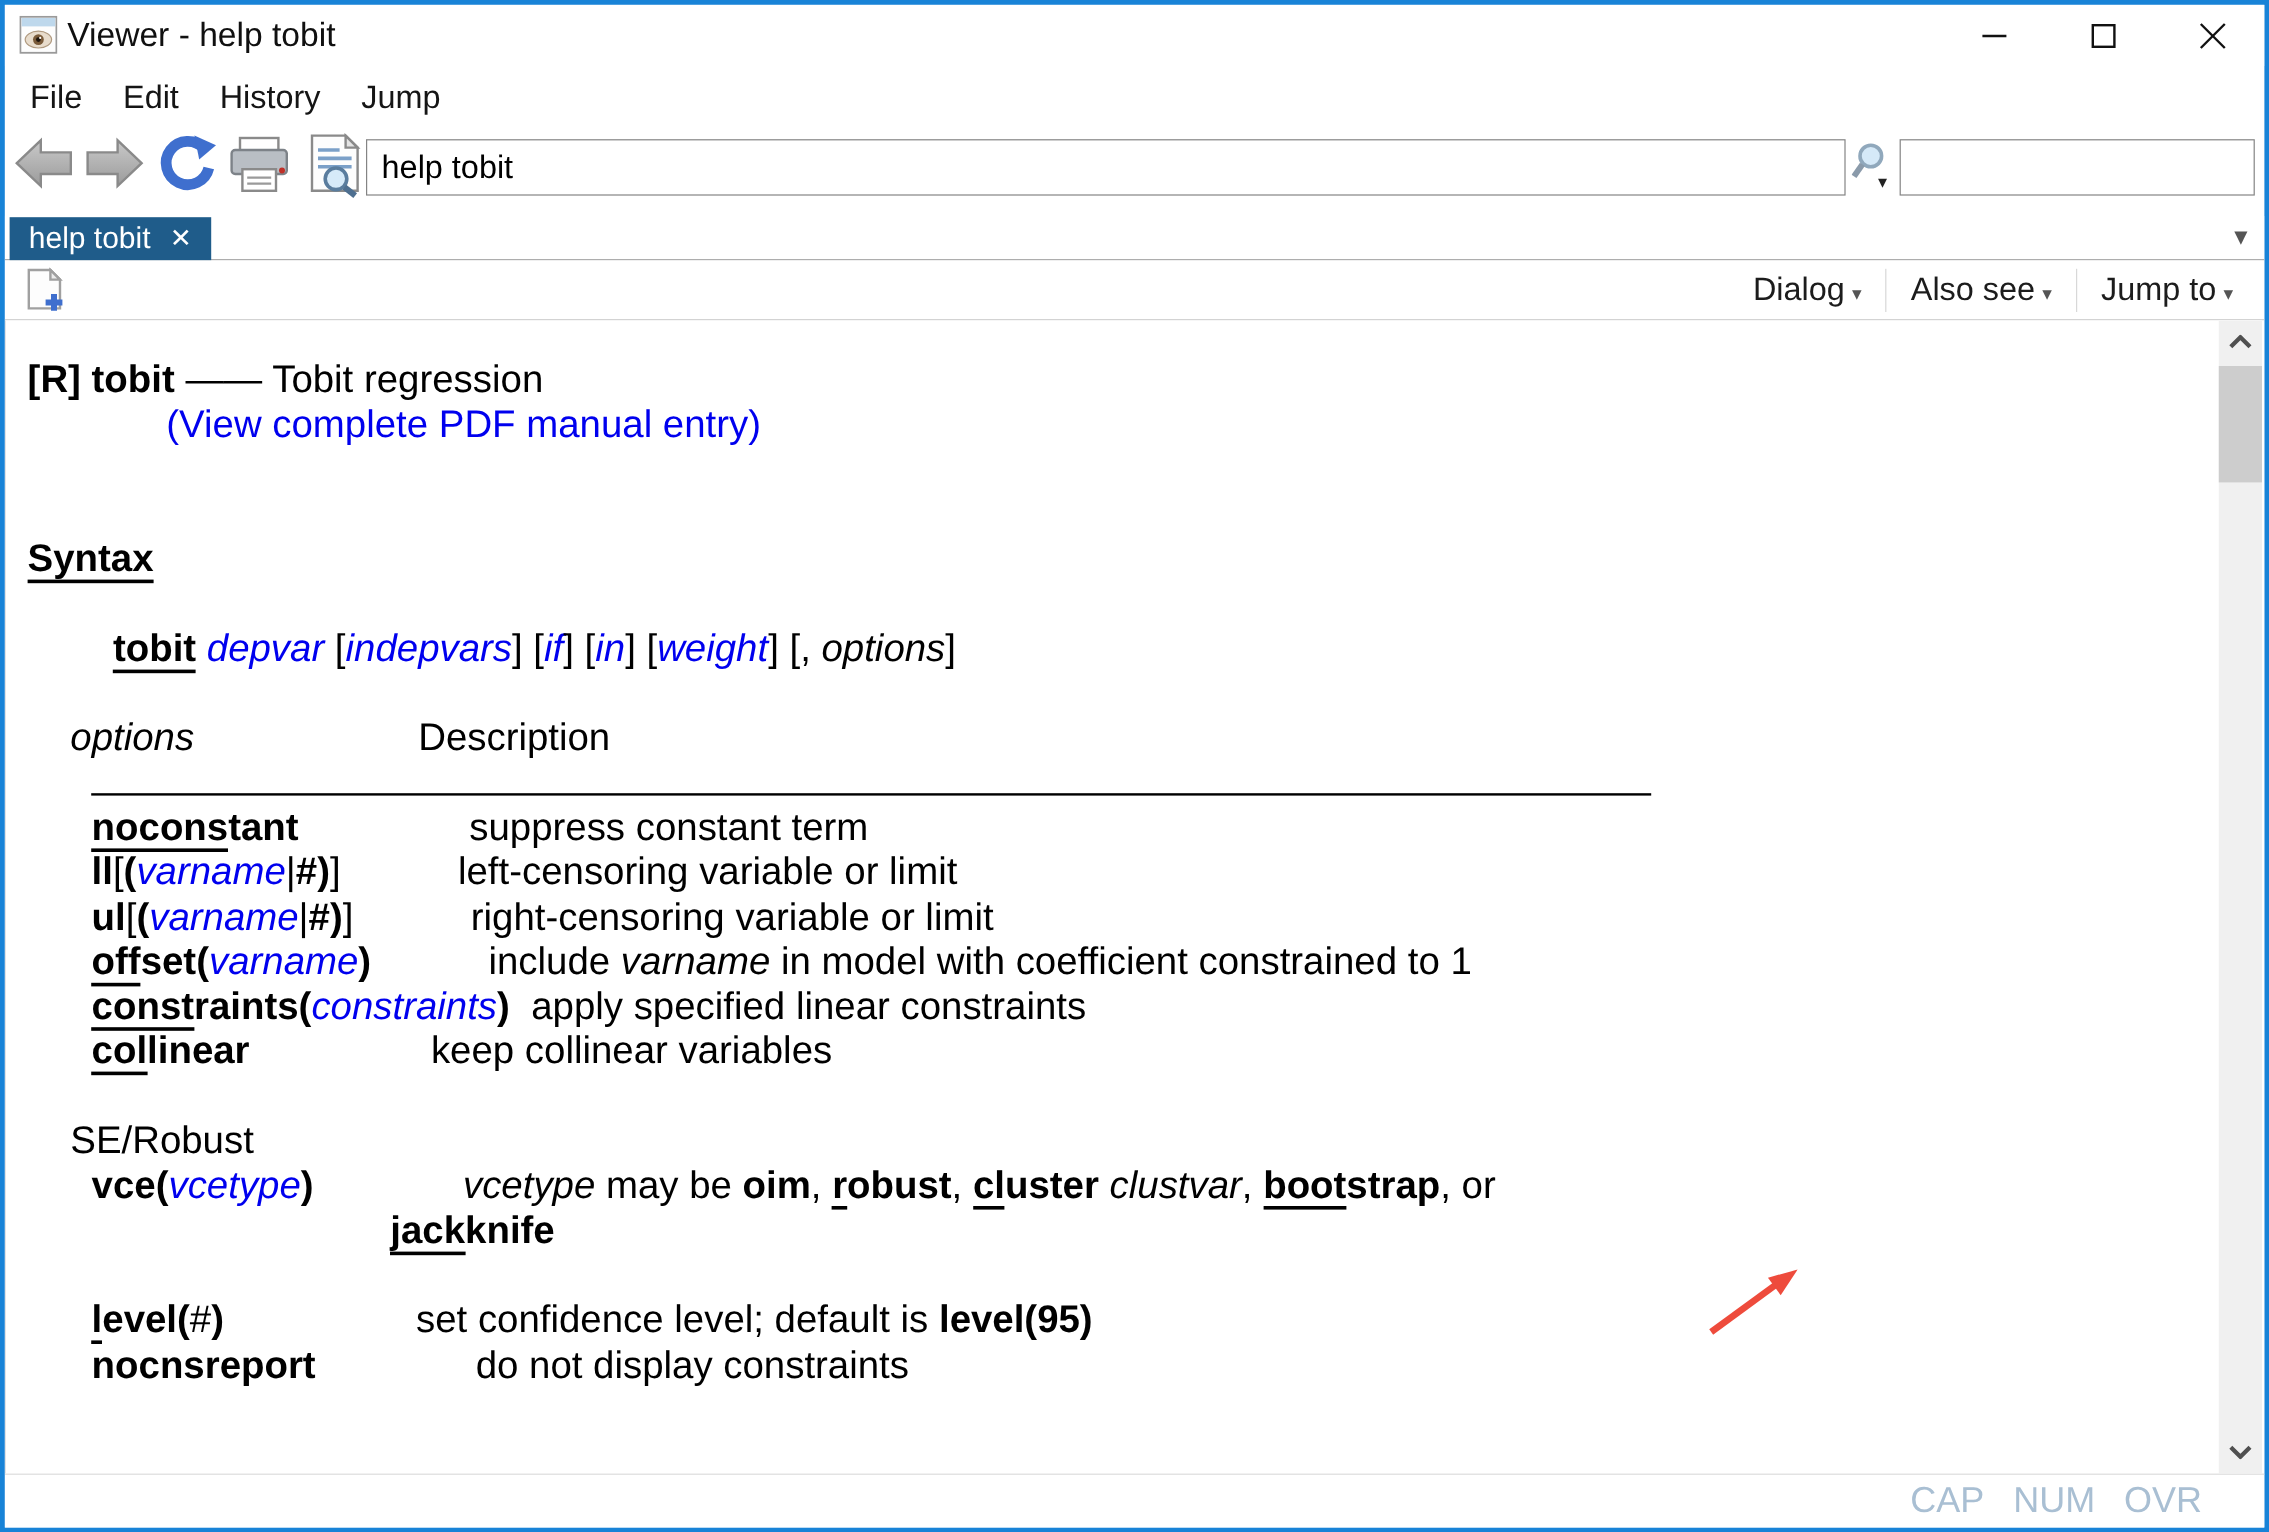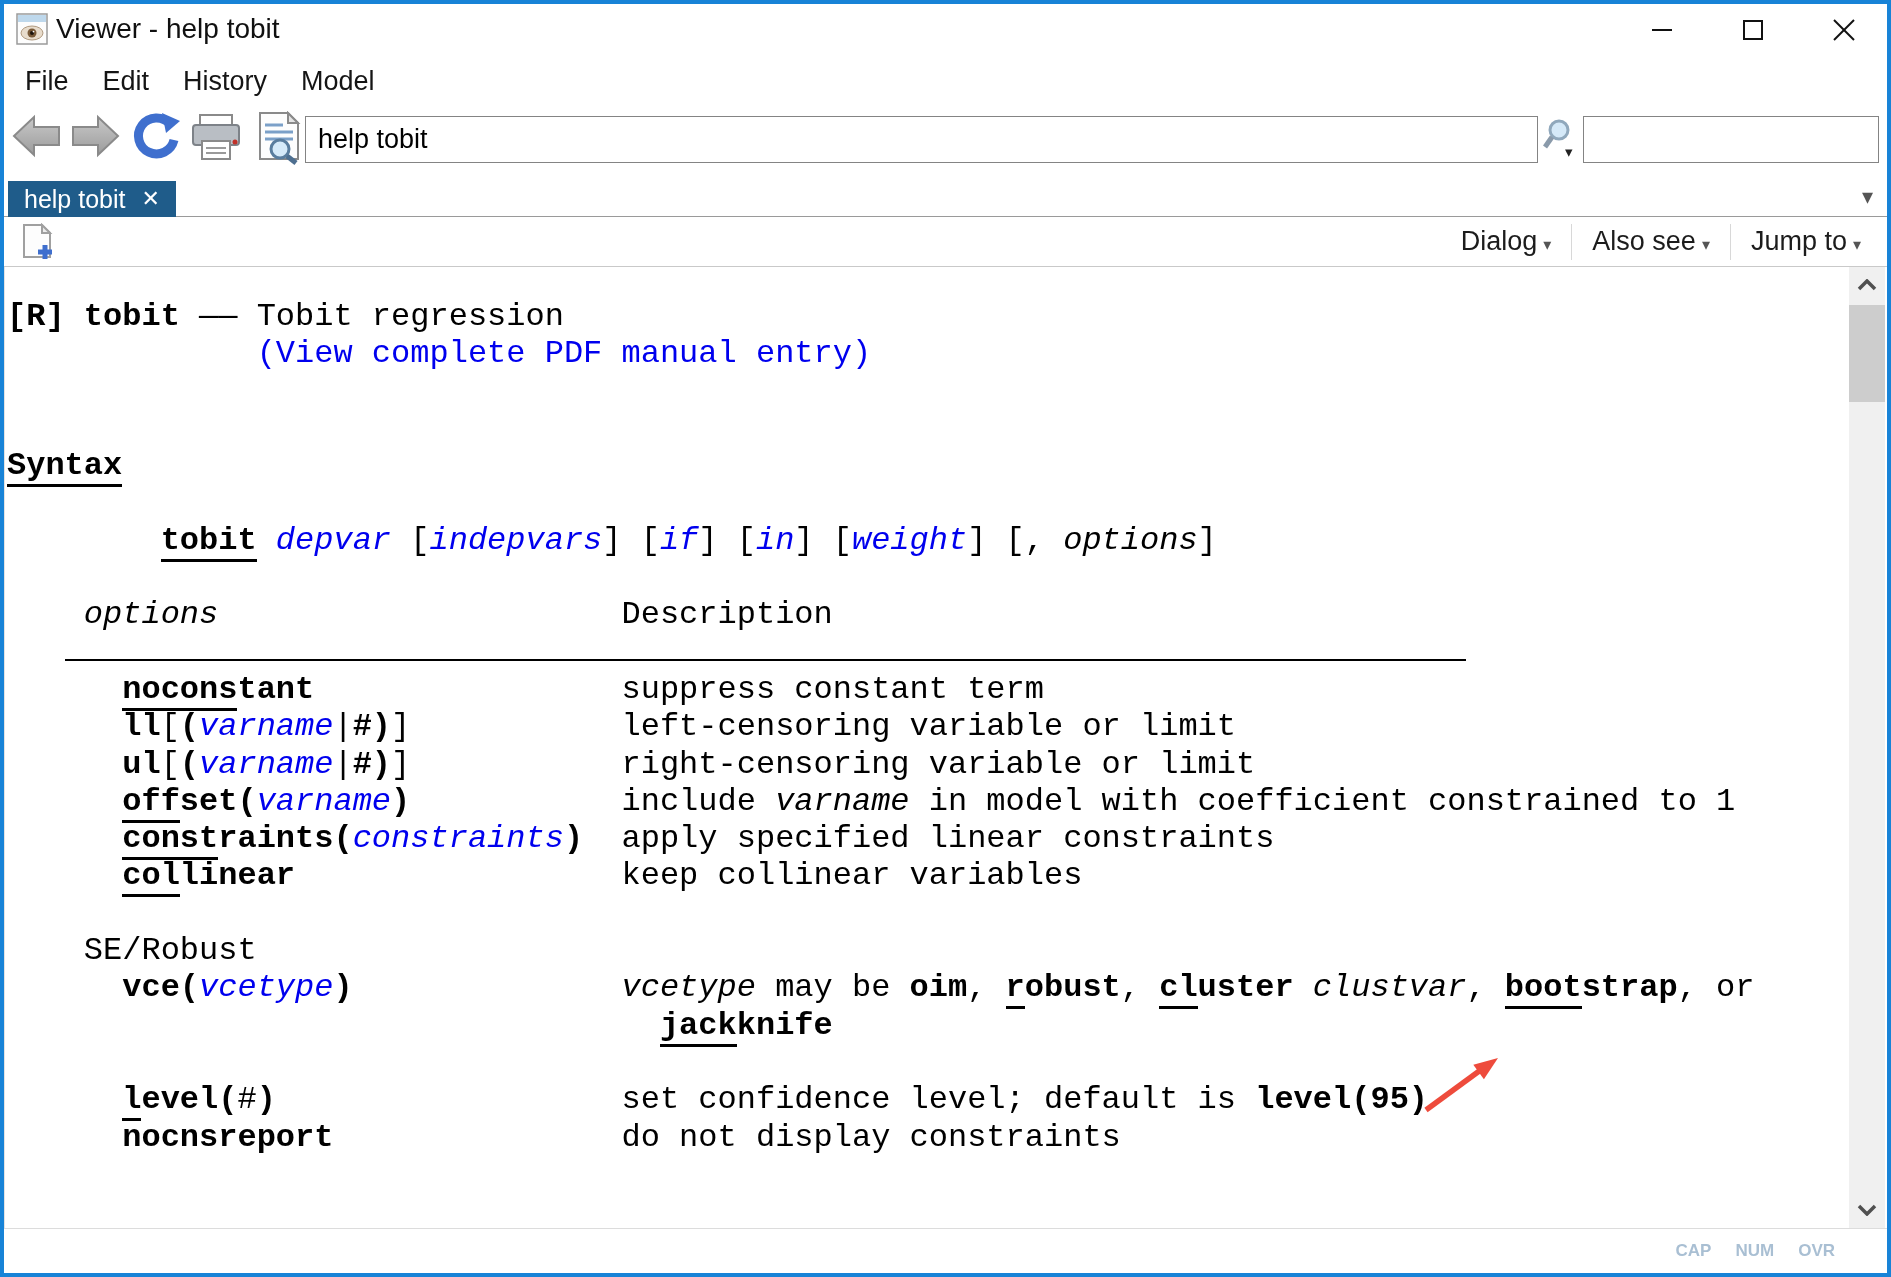--- a/index.html
+++ b/index.html
@@ -36,39 +36,39 @@
   
   .doctoolbar { position:absolute; left:0; top:213px; width:1883px; height:50px; border-bottom:1px solid #c9c9c9; background:#fff; }
   .newdoc { position:absolute; left:14px; top:6px; width:38px; height:38px; }
   .doc-actions { position:absolute; right:6px; top:0; height:49px; display:flex; align-items:center;justify-content:flex-end; }
   .doc-btn { font-size:27px; color:#1c1c1c; padding:6px 20px; white-space:nowrap; display:flex; align-items:center; }
   .doc-caret { font-size:16px; color:#555; margin-left:6px; margin-top:6px; }
   .doc-sep { width:1px; height:36px; background:#d8d8d8; }
 
   
   .contentwrap { position:absolute; left:0; top:263px; width:1883px; height:961px; background:#fff; border-left:1px solid #e3e3e3; overflow:hidden; }
-  .helptext { position:absolute; left:0; top:31px; width:1820px; padding-left:2px; font-family:Liberation Mono, monospace; font-size:32px; color:#000; }
+  .helptext { position:absolute; left:0; top:31px; width:1820px; padding-left:18px; font-family:Liberation Sans, sans-serif; font-size:32px; color:#000; }
   .hline { white-space:pre; height:37.3px; line-height:37.3px; }
   .sb { font-weight:bold; }
   .si { font-style:italic; }
   .sl { color:#0000ee; }
   .su { border-bottom:3px solid currentColor; }
   .hrule { display:inline-block; margin-left:3ch; width:73ch; height:21px; border-bottom:2px solid #000; }
 
   
   .scrollbar { position:absolute; right:2px; top:0; width:36px; height:961px; background:#f0f0f0; }
   .scroll-btn { position:absolute; left:0; width:36px; height:36px; display:flex; align-items:center; justify-content:center; }
   .scroll-up { top:0; } .scroll-down { bottom:0; }
   .scroll-thumb { position:absolute; left:0; top:38px; width:36px; height:97px; background:#cdcdcd; }
 
   .arrow-overlay { position:absolute; inset:0; pointer-events:none; }
 
   
   .statusbar { position:absolute; left:0; top:1224px; width:1883px; height:45px; border-top:1px solid #dcdcdc; background:#fff; display:flex; align-items:center; justify-content:flex-end; padding-right:52px; }
-  .status-ind { font-size:17px; color:#a9bfd3; margin-left:24px; white-space:nowrap;font-weight:bold; }
+  .status-ind { font-size:30px; color:#a9bfd3; margin-left:24px; white-space:nowrap; }
 </style>
 </head>
 <body>
 
 <div class="window">
 
   <div class="titlebar">
     <div class="app-icon">
       <svg width="32" height="32" viewBox="0 0 32 32">
         <rect x="1" y="1" width="30" height="30" fill="#fdfdfd" stroke="#9a9a9a" stroke-width="1.5"></rect>
@@ -95,21 +95,21 @@
           <line x1="2" y1="2" x2="22" y2="22" stroke="#111" stroke-width="2"></line>
           <line x1="22" y1="2" x2="2" y2="22" stroke="#111" stroke-width="2"></line>
         </svg>
     </div>
   </div>
 
   <div class="menubar">
     <div class="menu-item">File</div>
     <div class="menu-item">Edit</div>
     <div class="menu-item">History</div>
-    <div class="menu-item">Model</div>
+    <div class="menu-item">Jump</div>
   </div>
 
   <div class="toolbar">
     <div class="tb-icon" style="left:8px;">
       <svg width="50" height="46" viewBox="0 0 50 46">
         <defs>
             <linearGradient id="g1" x1="0" y1="0" x2="0" y2="1">
               <stop offset="0" stop-color="#c9c9c9"></stop>
               <stop offset="1" stop-color="#9b9b9b"></stop>
             </linearGradient>

